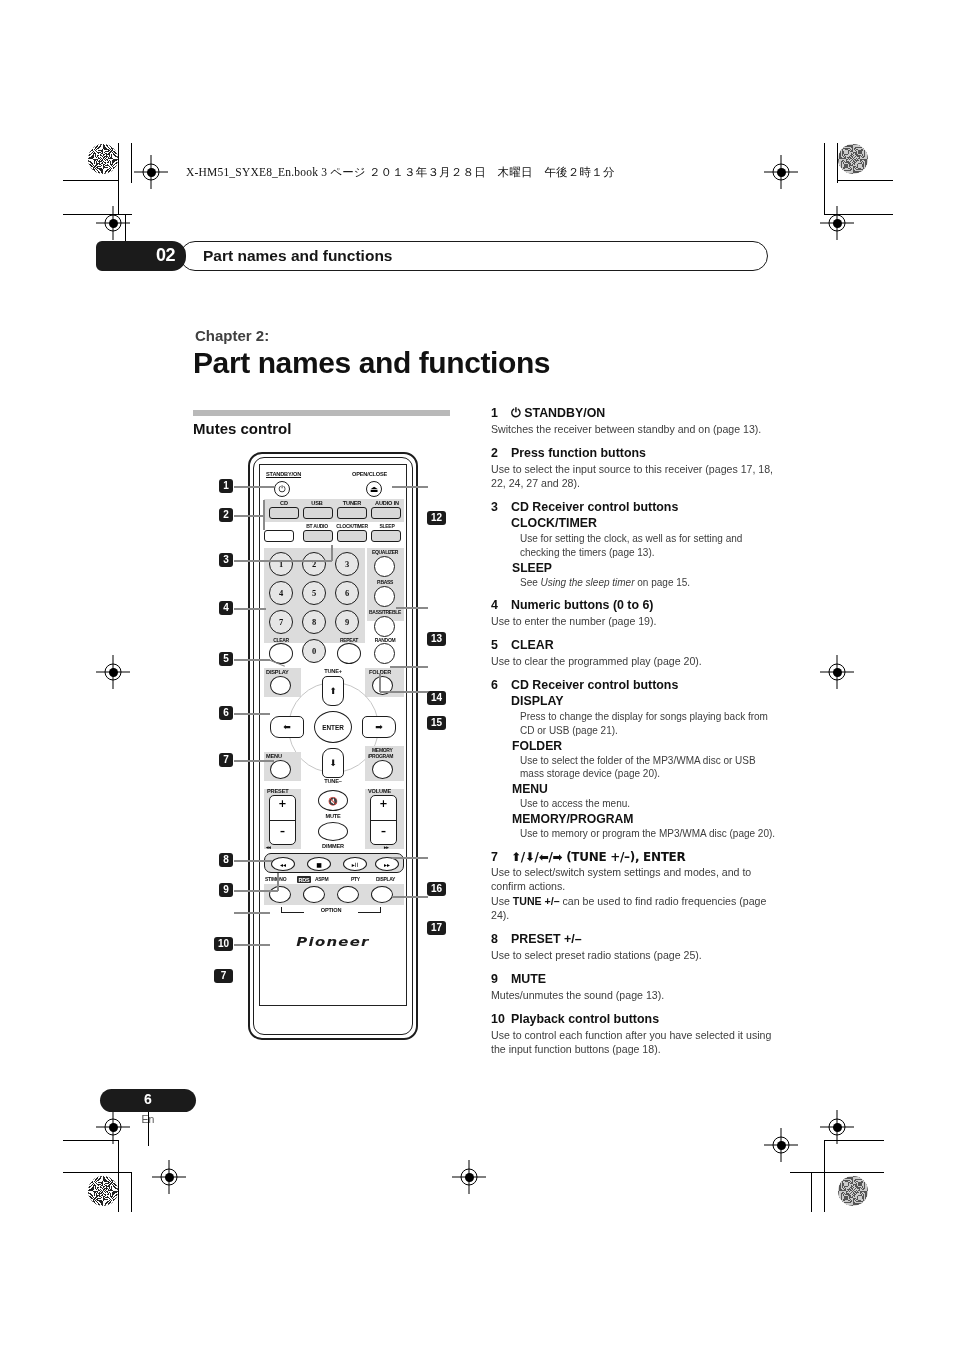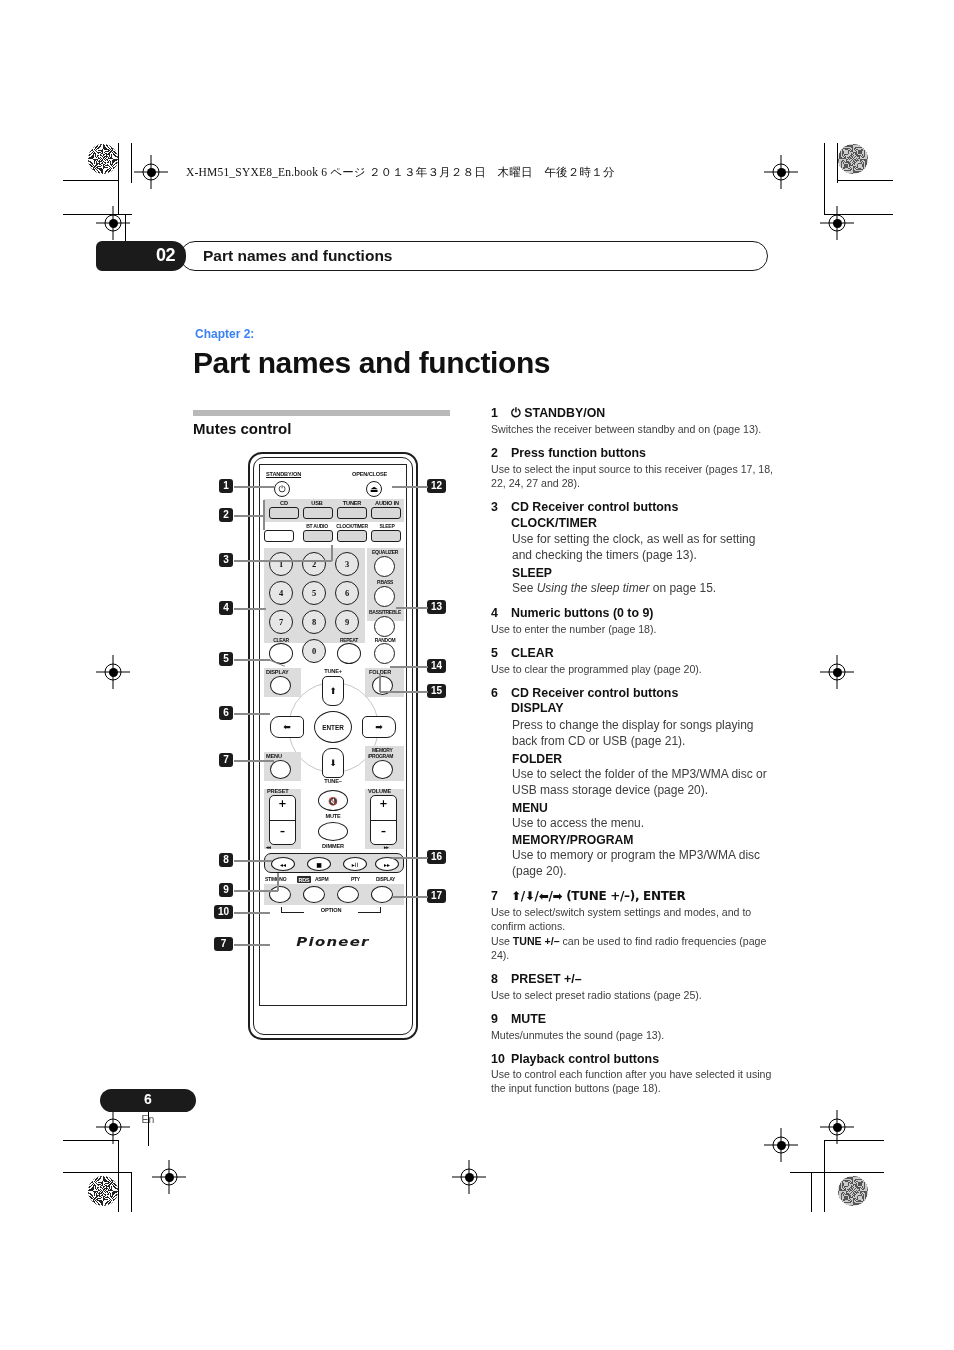--- a/index.html
+++ b/index.html
@@ -32,37 +32,37 @@
   .chapbar .blk{position:absolute;left:0;top:0;width:90px;height:30px;background:#1b1b1b;
                 border-radius:6px 14px 14px 6px;}
   .chapbar .blk span{position:absolute;right:11px;top:4px;color:#fff;font-weight:bold;font-size:18px;
                      font-family:"Liberation Sans",sans-serif;letter-spacing:-0.5px;}
   .chapbar .pill{position:absolute;left:84px;top:0;width:588px;height:30px;
                  border:1.6px solid #1b1b1b;border-radius:15px;box-sizing:border-box;background:#fff;}
   .chapbar .pill span{position:absolute;left:22px;top:5px;font-weight:bold;font-size:15.5px;color:#161616;}
   .tick-top{position:absolute;left:125px;top:215px;width:1px;height:28px;background:#000;}
 
   
-  .chaplabel{position:absolute;left:195px;top:327px;font-weight:bold;font-size:12px;color:#3b82f6;}
+  .chaplabel{position:absolute;left:195px;top:327px;font-weight:bold;font-size:15px;color:#404040;}
   .chaptitle{position:absolute;left:193px;top:346px;font-weight:bold;font-size:30px;color:#111;letter-spacing:-0.4px;}
 
   
   .secbar{position:absolute;left:193px;top:410px;width:257px;height:6px;background:#b9b9b9;}
   .sechead{position:absolute;left:193px;top:420px;font-weight:bold;font-size:15px;color:#111;}
 
   
   .col{position:absolute;left:491px;top:406px;width:286px;}
   .item{margin-bottom:9px;}
   .item .hdr{display:flex;align-items:flex-start;font-weight:bold;font-size:12.4px;color:#111;line-height:1.28;}
   .item .hdr .num{width:20px;flex:0 0 20px;}
   .item .hdr .ttl{flex:1 1 auto;}
   .item .body{font-size:10.6px;line-height:1.32;color:#3d3d3d;margin-top:1px;}
   .sub{margin-left:21px;}
   .sub .sh{font-weight:bold;font-size:12.2px;color:#111;margin-top:2px;}
-  .sub .sb{font-size:12px;line-height:1.32;color:#3d3d3d;margin-top:1px;margin-left:0;}
+  .sub .sb{font-size:10px;line-height:1.32;color:#3d3d3d;margin-top:1px;margin-left:8px;}
   .ital{font-style:italic;}
   .bld{font-weight:bold;color:#111;}
   .arrglyph{font-family:"DejaVu Sans",sans-serif;font-size:12px;letter-spacing:-0.3px;}
 
   
   .pgpill{position:absolute;left:100px;top:1089px;width:96px;height:23px;background:#1b1b1b;border-radius:12px;}
   .pgpill span{position:absolute;width:100%;text-align:center;top:2px;color:#fff;font-weight:bold;font-size:14px;}
   .pglang{position:absolute;left:100px;top:1113px;width:96px;text-align:center;font-size:10.5px;color:#555;}
   .tick-bot{position:absolute;left:148px;top:1106px;width:1px;height:40px;background:#000;}
 
@@ -116,21 +116,21 @@
 
   .pio{position:absolute;width:100%;text-align:center;font-family:"DejaVu Sans",sans-serif;
        font-size:15px;font-weight:bold;font-style:italic;letter-spacing:1.2px;color:#1b1b1b;
        transform:scaleY(0.82);}
 
   
   .cal{position:absolute;background:#1b1b1b;color:#fff;border-radius:3px;
        font-weight:bold;font-size:10px;text-align:center;font-family:"Liberation Sans",sans-serif;
        height:14px;line-height:14px;}
   .cal.w1{width:14px;}
-  .cal.w2{width:19px;}
+  .cal.w2{width:19px;margin-top:32px;}
   .leader{position:absolute;background:#8a8a8a;height:1.6px;}
   .leaderv{position:absolute;background:#8a8a8a;width:1.6px;}
 </style>
 </head>
 <body>
 
 <div>
   <div class="densdot" style="left:88px;top:144px;"></div>
   <div class="densdot gray" style="left:838px;top:144px;"></div>
   <div class="densdot" style="left:88px;top:1176px;"></div>
@@ -184,21 +184,21 @@
   <div class="cropline" style="left:131px;top:1172px;width:1px;height:40px;"></div>
   <div class="cropline" style="left:63px;top:1140px;width:56px;height:1px;"></div>
   <div class="cropline" style="left:63px;top:1172px;width:69px;height:1px;"></div>
 
   <div class="cropline" style="left:824px;top:1140px;width:1px;height:72px;"></div>
   <div class="cropline" style="left:811px;top:1172px;width:1px;height:40px;"></div>
   <div class="cropline" style="left:824px;top:1140px;width:60px;height:1px;"></div>
   <div class="cropline" style="left:790px;top:1172px;width:94px;height:1px;"></div>
 </div>
 
-<div class="bookline" style="left:186px;top:165px;">X-HM51_SYXE8_En.book  6 ページ  ２０１３年３月２８日　木曜日　午後２時１分</div>
+<div class="bookline" style="left:186px;top:165px;">X-HM51_SYXE8_En.book  3 ページ  ２０１３年３月２８日　木曜日　午後２時１分</div>
 
 <div class="tick-top"></div>
 <div class="chapbar">
   <div class="pill">
     <span>Part names and functions</span>
   </div>
   <div class="blk">
     <span>02</span>
   </div>
 </div>
@@ -471,23 +471,23 @@
     <div class="sub">
       <div class="sb">Use for setting the clock, as well as for setting and checking the timers (page 13).</div>
       <div class="sh">SLEEP</div>
       <div class="sb"><span>See </span><span class="ital">Using the sleep timer</span><span> on page 15.</span></div>
     </div>
   </div>
 
   <div class="item">
     <div class="hdr">
         <span class="num">4</span>
-        <span class="ttl">Numeric buttons (0 to 9)</span>
-      </div>
-    <div class="body">Use to enter the number (page 18).</div>
+        <span class="ttl">Numeric buttons (0 to 6)</span>
+      </div>
+    <div class="body">Use to enter the number (page 19).</div>
   </div>
 
   <div class="item">
     <div class="hdr">
         <span class="num">5</span>
         <span class="ttl">CLEAR</span>
       </div>
     <div class="body">Use to clear the programmed play (page 20).</div>
   </div>
 

